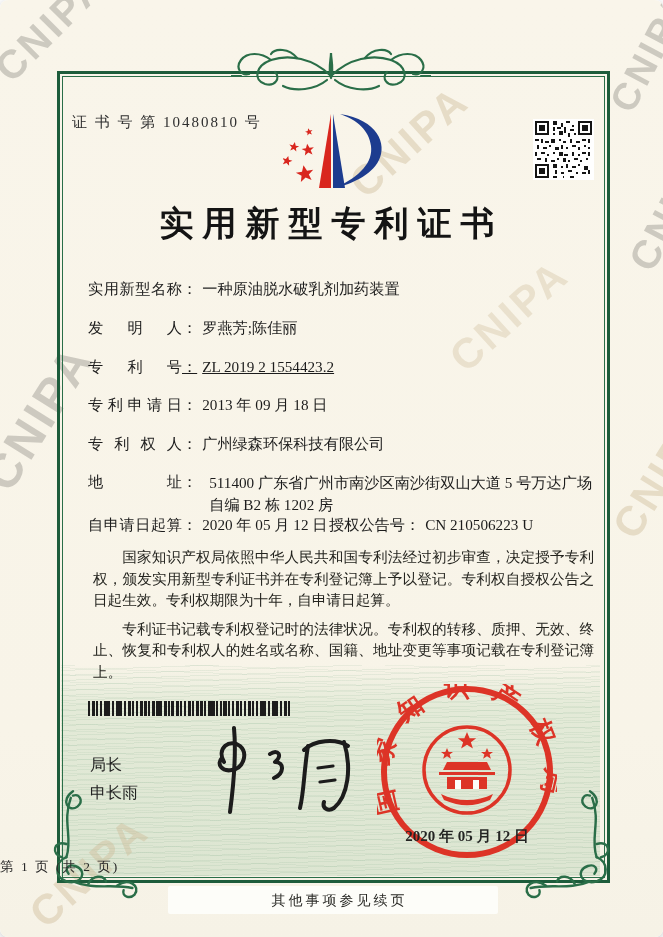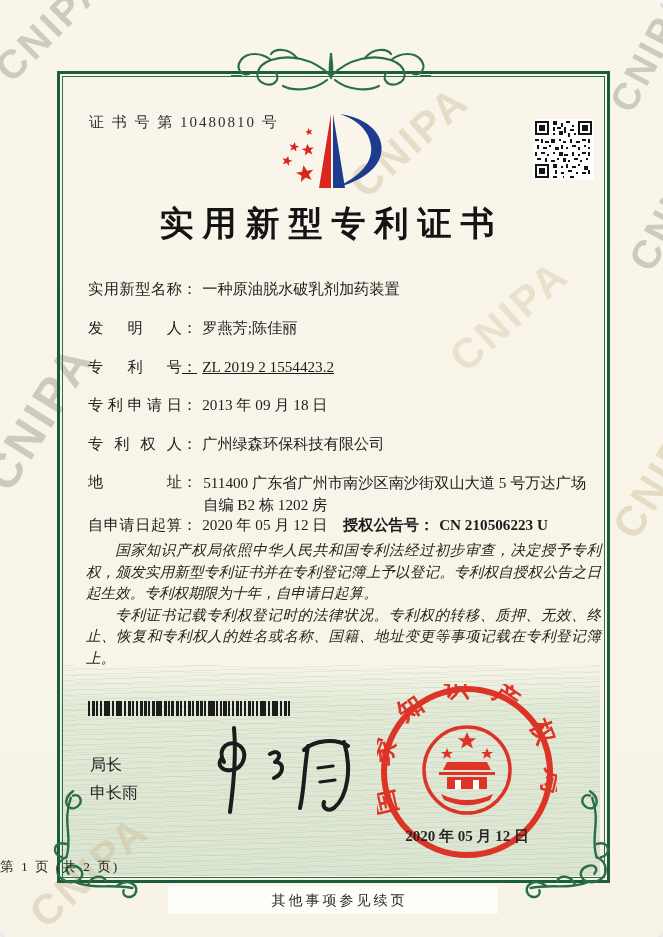--- a/index.html
+++ b/index.html
@@ -19,33 +19,33 @@
          border:3px solid #1d5c3b;z-index:2;}
   .frame-inner{position:absolute;left:2px;top:2px;right:2px;bottom:2px;
          border:1px solid #2a6e48;}
   .band{position:absolute;left:61px;top:665px;width:539px;height:211px;z-index:0;
     background:
       repeating-linear-gradient(178deg,rgba(90,150,110,.10) 0 1px,rgba(0,0,0,0) 1px 5px),
       repeating-linear-gradient(182deg,rgba(90,150,110,.08) 0 1px,rgba(0,0,0,0) 1px 7px),
       linear-gradient(180deg,rgba(214,228,206,0) 0%,rgba(211,226,202,.55) 20%,rgba(206,222,198,.65) 100%);}
   .orn{position:absolute;z-index:4;}
   
-  .certno{position:absolute;left:89px;top:113px;font-size:15px;letter-spacing:2px;color:#2e2e2e;z-index:3;}
+  .certno{position:absolute;left:72px;top:113px;font-size:15px;letter-spacing:2px;color:#2e2e2e;z-index:3;}
   .title{position:absolute;left:0;top:201px;width:100%;text-align:center;font-size:34px;
          font-weight:bold;letter-spacing:9px;color:#141414;z-index:3;}
   .logo{position:absolute;left:283px;top:110px;z-index:3;}
   .qr{position:absolute;left:533px;top:119px;width:57px;height:57px;background:#fff;padding:2px;z-index:3;}
   .frow{position:absolute;left:88px;font-size:15.2px;color:#1c1c1c;z-index:3;white-space:nowrap;}
   .flabel{display:inline-block;width:94px;text-align:justify;text-align-last:justify;vertical-align:top;}
   .fval{margin-left:5px;}
-  .addrval{display:inline-block;vertical-align:top;margin-left:6px;line-height:22px;white-space:normal;width:400px;}
-  .pair2{position:absolute;left:255px;top:0;font-weight:bold;}
+  .addrval{display:inline-block;vertical-align:top;margin-left:12px;line-height:22px;white-space:normal;width:400px;}
+  .pair2{position:absolute;left:241px;top:0;}
   .paras{position:absolute;left:86px;top:540px;width:515px;font-size:14.6px;line-height:21.6px;
          text-align:justify;color:#24241f;z-index:3;}
-  .paras p{margin:0;text-indent:2em;font-style:italic;}
+  .paras p{margin:7px;text-indent:2em;}
   .barcode{position:absolute;left:88px;top:701px;width:203px;height:15px;z-index:3;
     background-image:
       repeating-linear-gradient(90deg,#1c1c1c 0 2px,rgba(0,0,0,0) 2px 4px),
       repeating-linear-gradient(90deg,#1c1c1c 0 1px,rgba(0,0,0,0) 1px 6px),
       repeating-linear-gradient(90deg,rgba(0,0,0,0) 0 5px,#1c1c1c 5px 7px,rgba(0,0,0,0) 7px 13px);}
   .director{position:absolute;left:90px;top:751px;z-index:3;
     font-family:Liberation Serif, serif;font-size:16px;color:#222;line-height:28px;}
   .sig{position:absolute;left:196px;top:720px;z-index:3;}
   .seal{position:absolute;left:377px;top:684px;z-index:3;opacity:.95;}
   .pageinfo{position:absolute;left:0;top:858px;width:100%;

